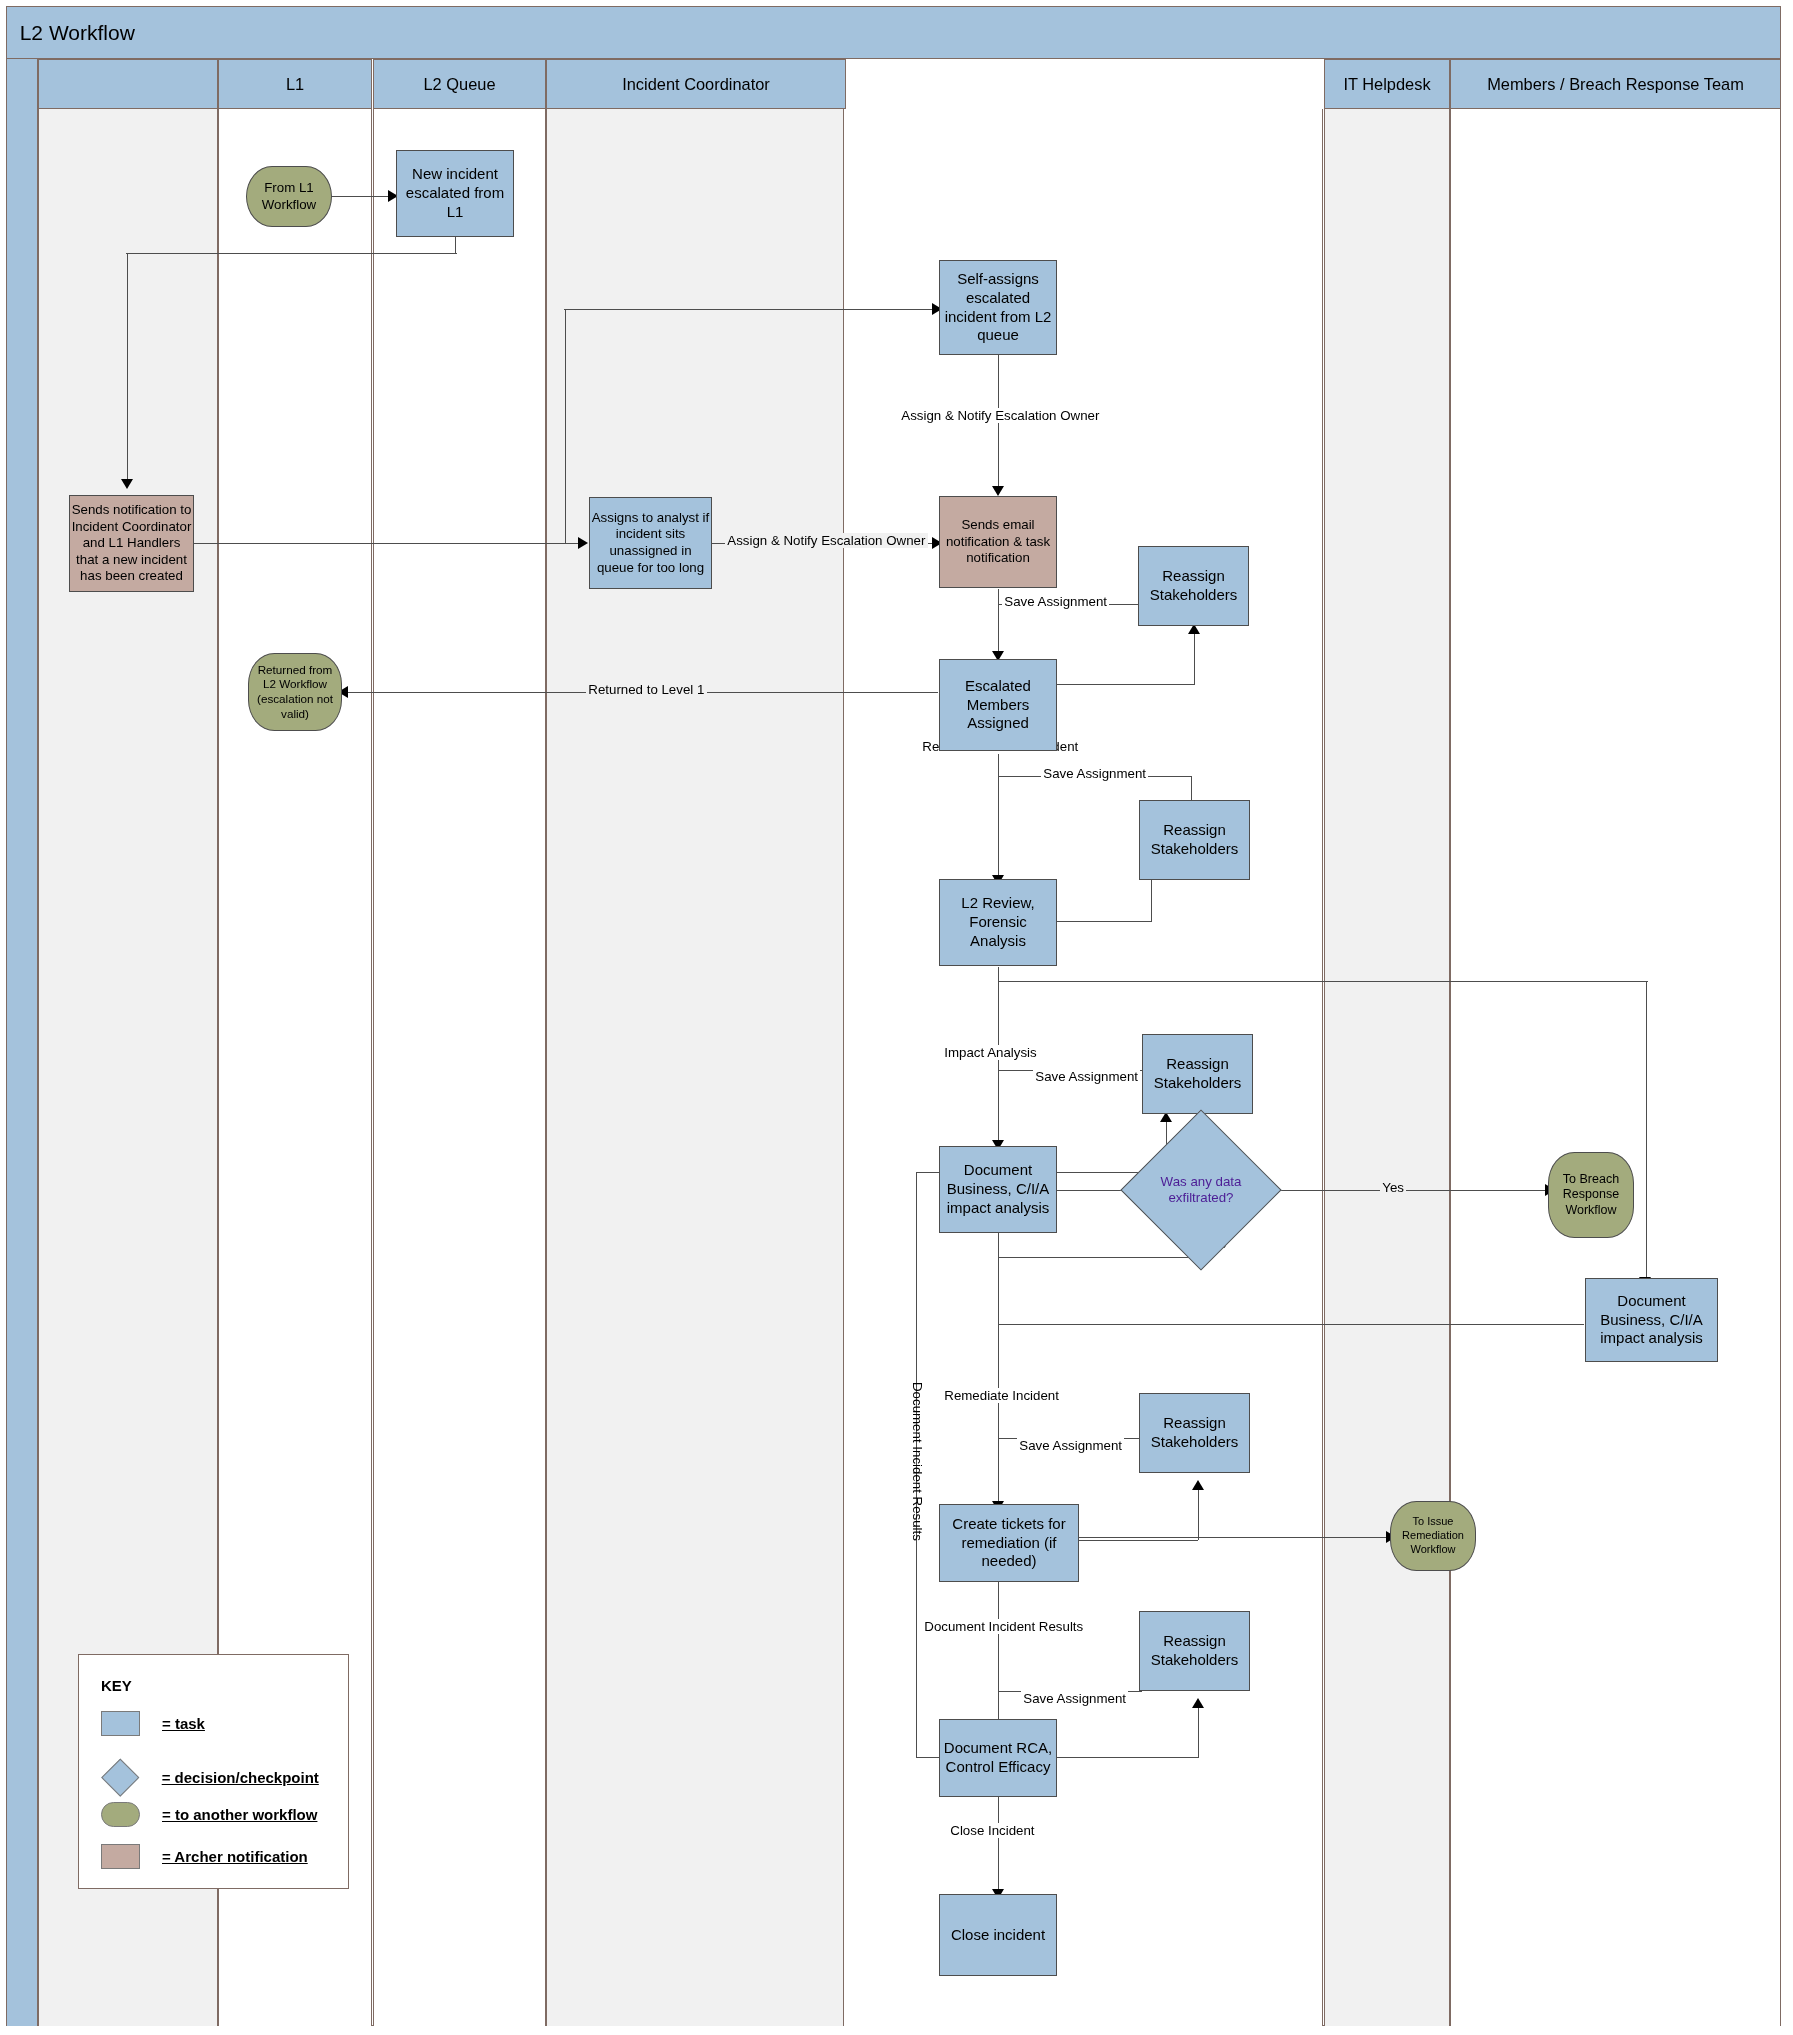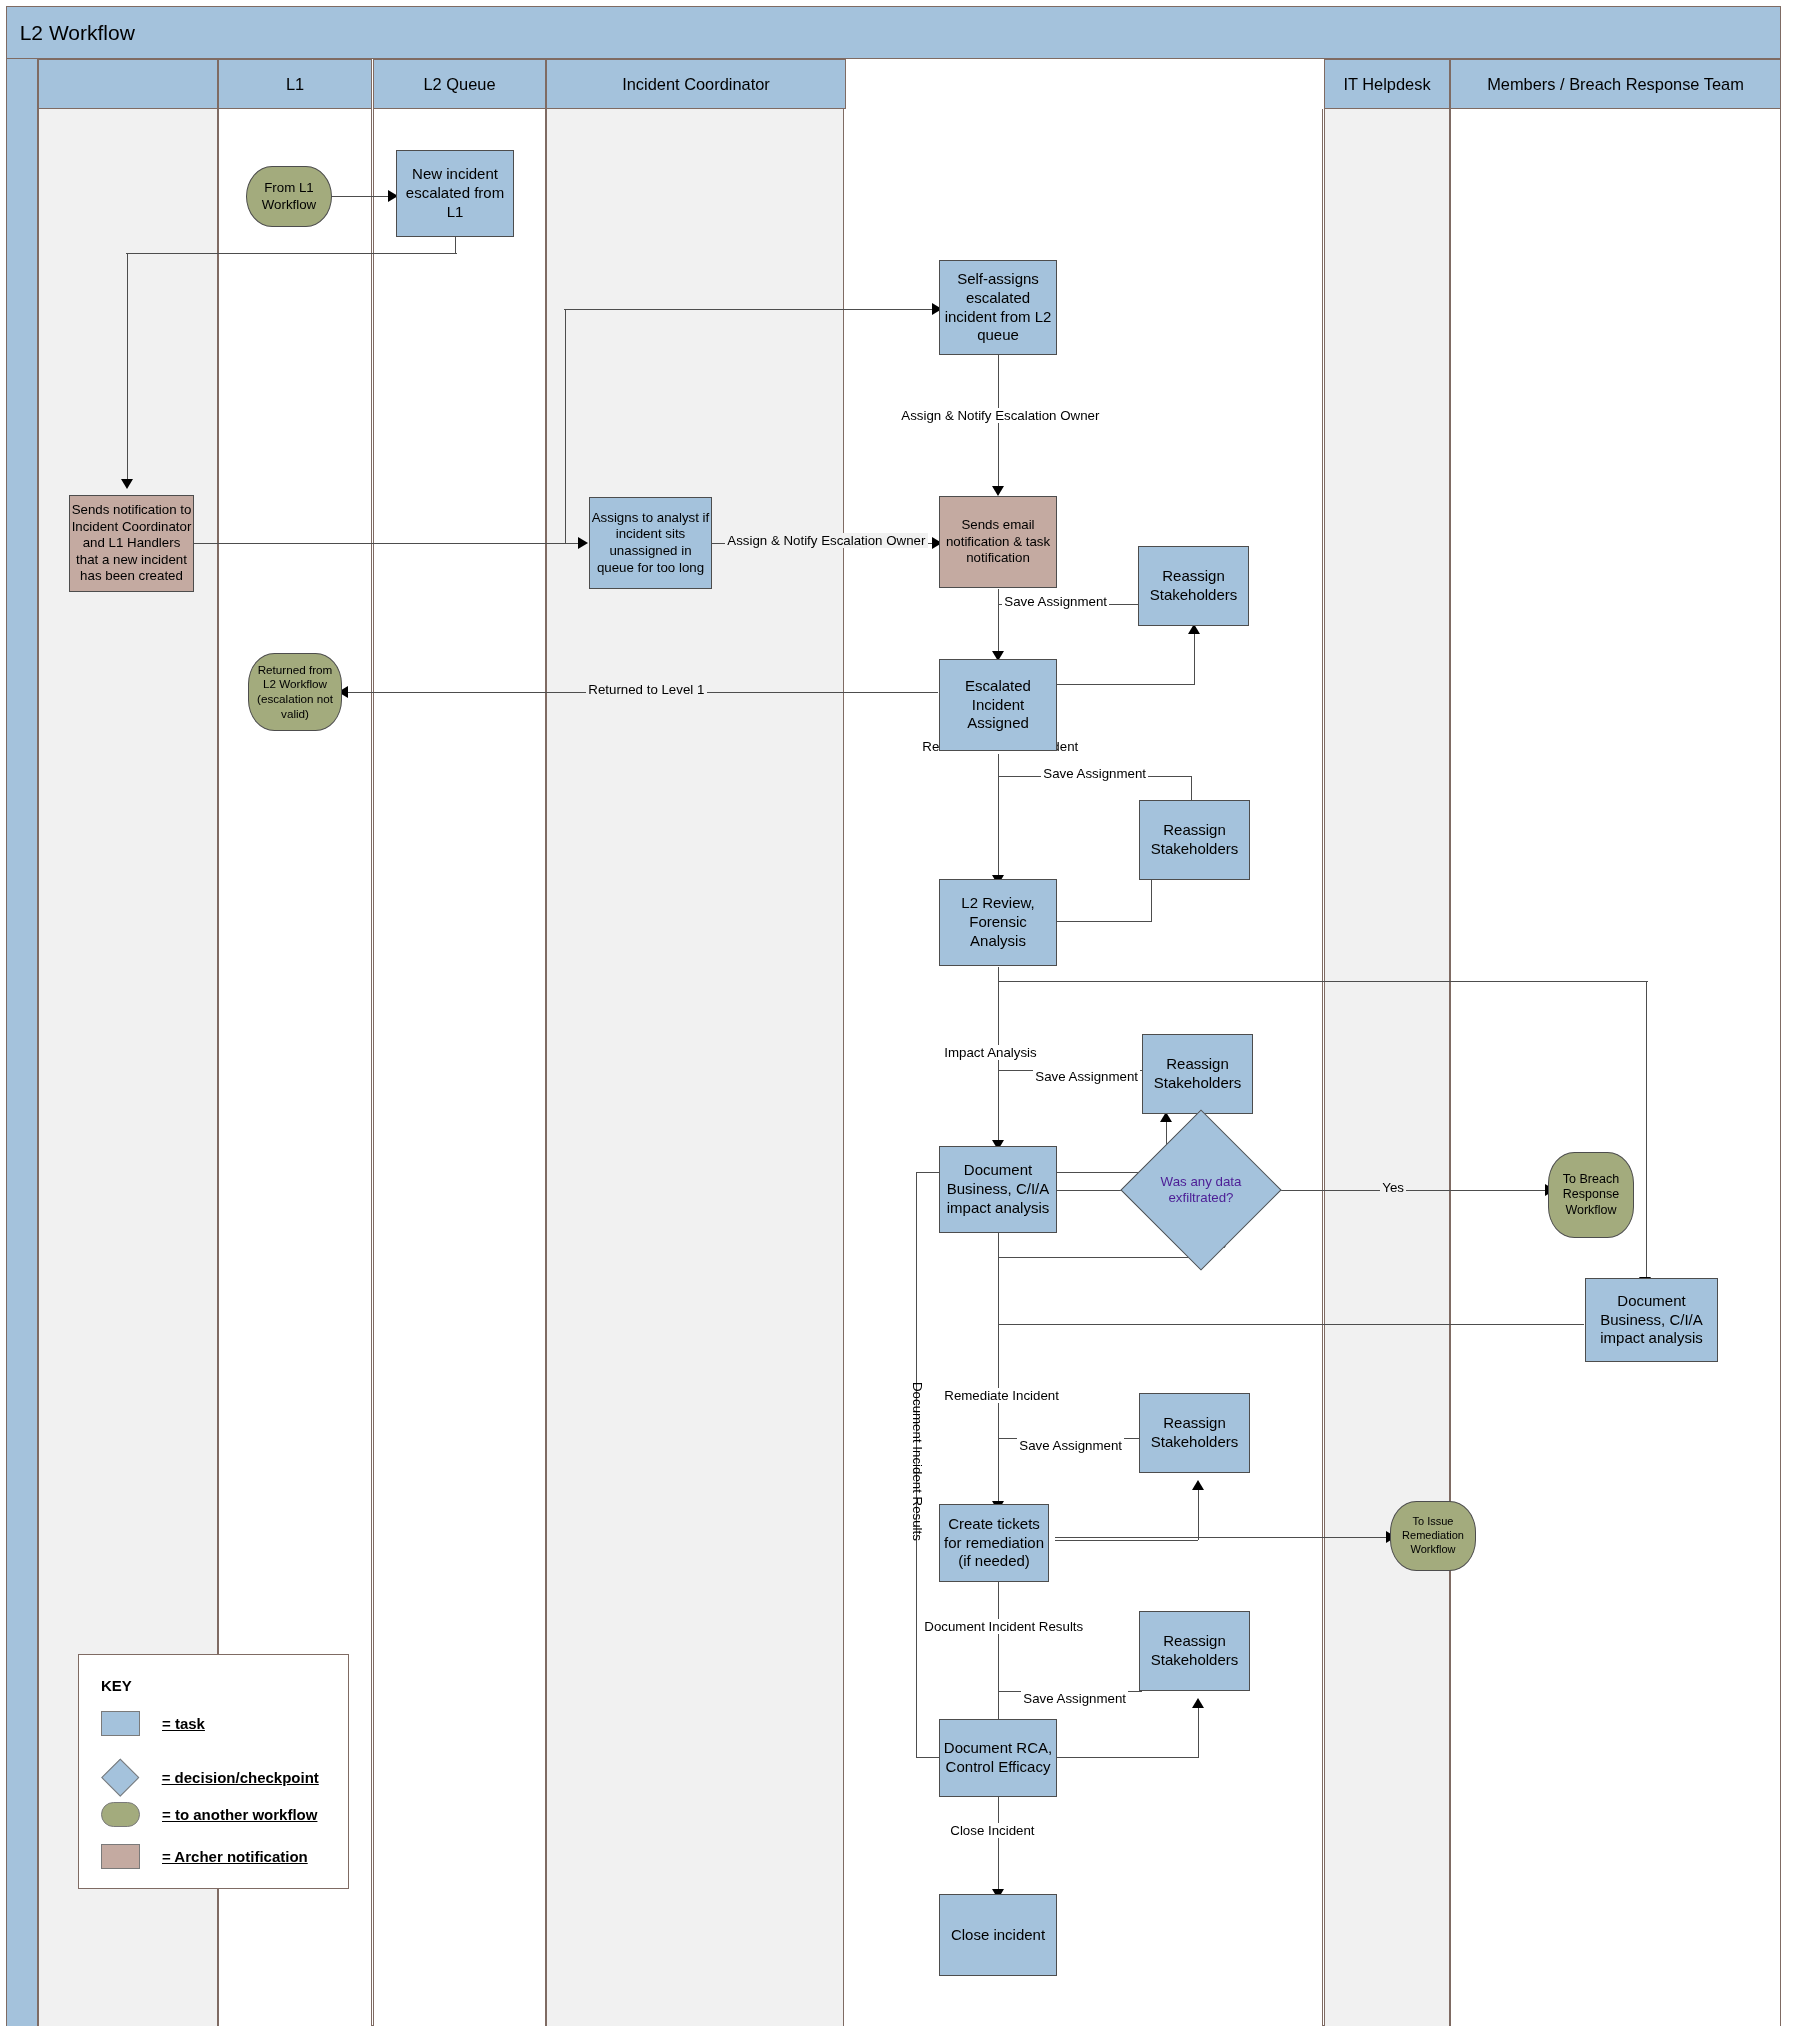--- a/index.html
+++ b/index.html
@@ -206,21 +206,21 @@
   <div class="node notif" style="left:69px;top:495px;width:125px;height:97px;font-size:13.3px;">Sends notification to Incident Coordinator and L1 Handlers that a new incident has been created</div>
 
   <div class="node task" style="left:939px;top:260px;width:118px;height:95px;">Self-assigns escalated incident from L2 queue</div>
 
   <div class="node task" style="left:589px;top:497px;width:123px;height:92px;font-size:13.3px;">Assigns to analyst if incident sits unassigned in queue for too long</div>
 
   <div class="node notif" style="left:939px;top:496px;width:118px;height:92px;font-size:13.3px;">Sends email notification &amp; task notification</div>
 
   <div class="node task" style="left:1138px;top:546px;width:111px;height:80px;">Reassign Stakeholders</div>
 
-  <div class="node task" style="left:939px;top:659px;width:118px;height:92px;">Escalated Incident Assigned</div>
+  <div class="node task" style="left:939px;top:659px;width:118px;height:92px;">Escalated Members Assigned</div>
 
   <div class="node offpage" style="left:248px;top:653px;width:94px;height:78px;font-size:11.7px;">Returned from L2 Workflow (escalation not valid)</div>
 
   <div class="node task" style="left:1139px;top:800px;width:111px;height:80px;">Reassign Stakeholders</div>
 
   <div class="node task" style="left:939px;top:879px;width:118px;height:87px;">L2 Review, Forensic Analysis</div>
 
   <div class="node task" style="left:1142px;top:1034px;width:111px;height:80px;">Reassign Stakeholders</div>
 
   <div class="node task" style="left:939px;top:1146px;width:118px;height:87px;">Document Business, C/I/A impact analysis</div>
@@ -229,21 +229,21 @@
     <div class="decision-shape"></div>
     <div class="decision-label">Was any data exfiltrated?</div>
   </div>
 
   <div class="node offpage" style="left:1548px;top:1152px;width:86px;height:86px;font-size:12.5px;">To Breach Response Workflow</div>
 
   <div class="node task" style="left:1585px;top:1278px;width:133px;height:84px;">Document Business, C/I/A impact analysis</div>
 
   <div class="node task" style="left:1139px;top:1393px;width:111px;height:80px;">Reassign Stakeholders</div>
 
-  <div class="node task" style="left:939px;top:1504px;width:110px;height:78px;">Create tickets for remediation (if needed)</div>
+  <div class="node task" style="left:939px;top:1504px;width:140px;height:78px;">Create tickets for remediation (if needed)</div>
 
   <div class="node offpage" style="left:1390px;top:1501px;width:86px;height:70px;font-size:11px;">To Issue Remediation Workflow</div>
 
   <div class="node task" style="left:1139px;top:1611px;width:111px;height:80px;">Reassign Stakeholders</div>
 
   <div class="node task" style="left:939px;top:1719px;width:118px;height:78px;">Document RCA, Control Efficacy</div>
 
   <div class="node task" style="left:939px;top:1894px;width:118px;height:82px;">Close incident</div>
 
   <div class="key-box">

